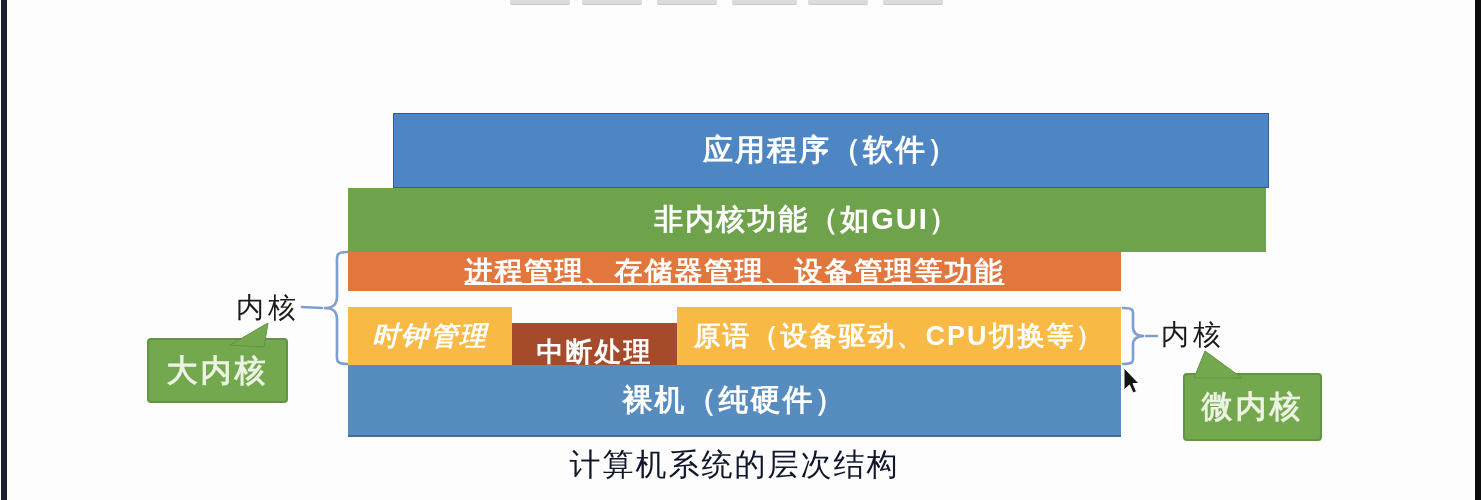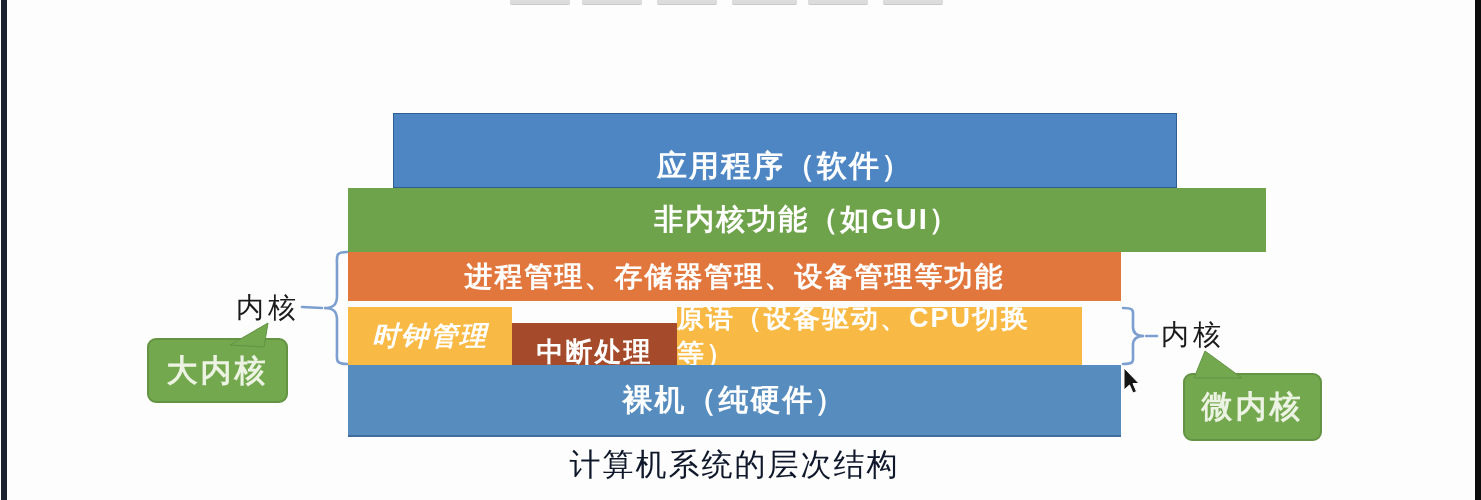--- a/index.html
+++ b/index.html
@@ -17,38 +17,38 @@
   .strip.s2{left:582px;width:60px;}
   .strip.s3{left:657px;width:60px;}
   .strip.s4{left:732px;width:65px;}
   .strip.s5{left:808px;width:60px;}
   .strip.s6{left:883px;width:60px;}
 
   .layer{position:absolute;box-sizing:border-box;display:flex;align-items:center;justify-content:center;
          color:#ffffff;font-weight:bold;letter-spacing:2px;}
   .layer-user{left:348px;top:25px;width:773px;height:164px;background:var(--user_layer);
               border:1px solid #6d92ba;font-size:30px;align-items:flex-start;padding-top:28px;}
-  .layer-apps{left:393px;top:113px;width:784px;height:75px;background:var(--app_layer);
-              border:1px solid #2f5e95;font-size:30px;align-items:flex-end;}
+  .layer-apps{left:393px;top:113px;width:876px;height:75px;background:var(--app_layer);
+              border:1px solid #2f5e95;font-size:30px;}
   .layer-nonkernel{left:348px;top:188px;width:918px;height:64px;background:var(--non_kernel_layer);font-size:29px;}
-  .layer-mgmt{left:348px;top:252px;width:773px;height:49px;background:var(--kernel_mgmt_layer);font-size:28px;}
+  .layer-mgmt{left:348px;top:252px;width:773px;height:39px;background:var(--kernel_mgmt_layer);font-size:28px;text-decoration:underline;}
   .cell-clock{left:348px;top:307px;width:164px;height:58px;background:var(--cell_yellow);font-size:27px;font-style:italic;}
   .cell-interrupt{left:512px;top:323px;width:165px;height:58px;background:var(--interrupt_cell);font-size:27px;}
-  .cell-primitives{left:677px;top:307px;width:405px;height:58px;background:var(--cell_yellow);font-size:27px;}
+  .cell-primitives{left:677px;top:307px;width:444px;height:58px;background:var(--cell_yellow);font-size:27px;}
   .layer-hardware{left:348px;top:365px;width:773px;height:72px;background:var(--hardware_layer);
                   border-bottom:2px solid #3f6e9e;font-size:30px;}
 
   .caption{position:absolute;left:348px;top:444px;width:773px;text-align:center;
            color:#0f172a;font-size:31px;letter-spacing:2px;font-weight:normal;}
 
   .kernel-label{position:absolute;color:#1a1a1a;font-size:28px;letter-spacing:4px;font-weight:normal;}
   .kernel-label.left{left:236px;top:289px;}
   .kernel-label.right{left:1161px;top:316px;}
 
-  .bubble{position:absolute;background:var(--bubble_green);border:2px solid #639343;border-radius:9px;
+  .bubble{position:absolute;background:var(--bubble_green);border:2px solid #639343;border-radius:4px;
           display:flex;align-items:center;justify-content:center;color:var(--bubble_text);
           font-weight:bold;letter-spacing:3px;box-sizing:border-box;}
   .bubble.big{left:147px;top:338px;width:141px;height:65px;font-size:31px;}
   .bubble.micro{left:1183px;top:373px;width:139px;height:68px;font-size:31px;}
 
   svg.overlay{position:absolute;left:0;top:0;pointer-events:none;}
   .brace{fill:none;stroke:var(--brace_blue);stroke-width:2.6px;stroke-linecap:round;}
   .tail{fill:var(--bubble_green);stroke:#639343;stroke-width:1px;}
   .cursor-arrow{fill:#151515;stroke:#ffffff;stroke-width:1px;}
 </style>

